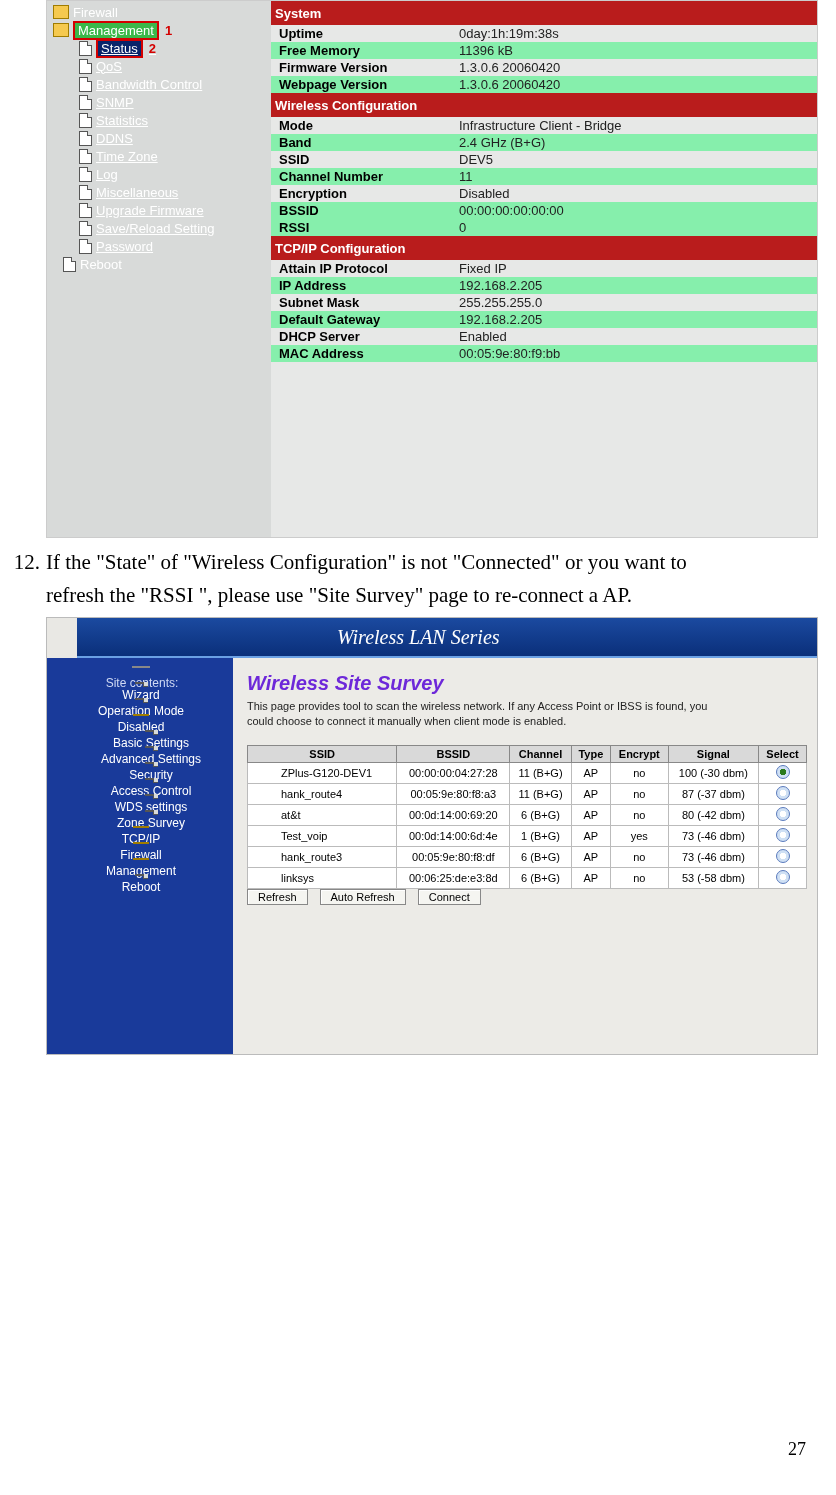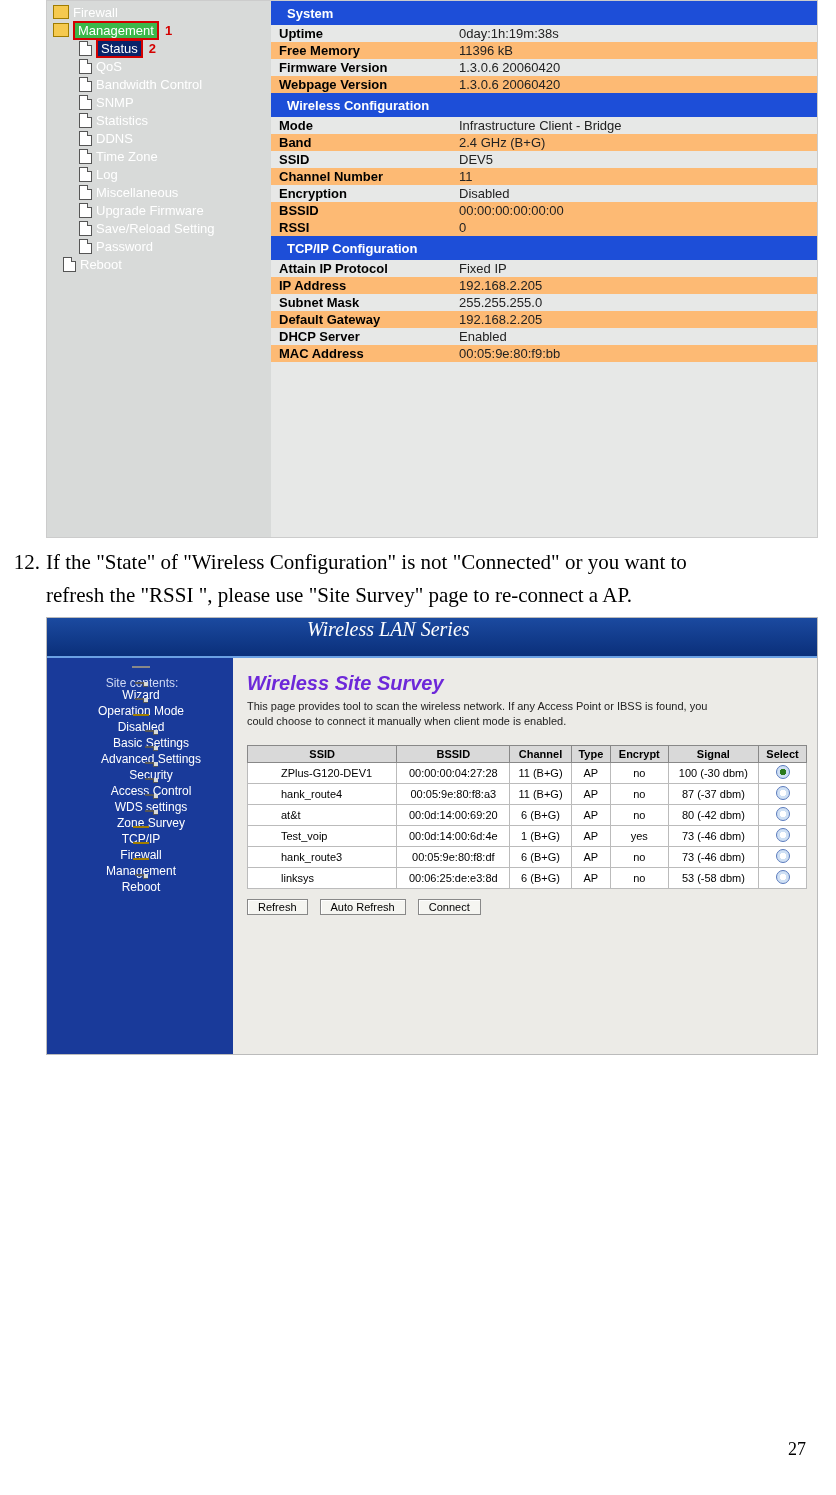--- a/index.html
+++ b/index.html
@@ -1,57 +1,57 @@
 <!DOCTYPE html>
 <html><head>
 <meta charset="utf-8">
 <style>
   body { margin:0; padding:0; font-family: Arial, sans-serif; font-size:13px; color:#000; width:836px; }
   .page { padding:0 18px 0 0; }
   
   .shot1 { margin:0 0 6px 46px; display:flex; border:1px solid #ccc; background:#dfe0df; height:536px; overflow:hidden;}
   .tree1 { width:220px; background:#d8dad9; color:#fff; padding:2px 0 0 4px;}
   .tree1 .row { display:flex; align-items:center; gap:4px; height:18px; padding-left:2px;}
-  .tree1 .sub { padding-left:28px; }
+  .tree1 .sub { padding-left:28px;text-decoration:underline; }
   .ico-folder { width:14px; height:12px; background:#f5c94f; border:1px solid #a07c00; display:inline-block;}
   .ico-file   { width:11px; height:13px; background:#fff; border:1px solid #555; display:inline-block; position:relative;}
   .ico-file::after{content:"";position:absolute;right:-1px;top:-1px;width:4px;height:4px;background:#d8dad9;border-left:1px solid #555;border-bottom:1px solid #555;}
   .lbl { color:#fff; }
   .hl1 { background:#3bb84a; border:2px solid #d40000; padding:0 3px; color:#fff;}
   .hl2 { background:#0a246a; border:2px solid #d40000; padding:0 3px; color:#fff;}
   .hl1n { color:#d40000; font-weight:bold; margin-left:2px;}
   .table1 { flex:1; background:#e7e8e7; font-size:13px; }
-  .hdr { background:#1d4ed8; color:#fff; font-weight:bold; padding:2px 16px; height:20px; display:flex; align-items:center;}
+  .hdr { background:#b91c1c; color:#fff; font-weight:bold; padding:2px 4px; height:20px; display:flex; align-items:center;}
   .trow { display:flex; padding:1px 8px; }
-  .trow.alt{background:#fdba74;}
+  .trow.alt{background:#86efac;}
   .tlabel { width:180px; font-weight:bold; }
   .tvalue { flex:1; color:#222;}
   
   .instr { font-family: "Times New Roman", serif; font-size:21px; line-height:1.55; margin:8px 0 6px 0;}
   .instr .num { display:inline-block; width:40px; text-align:right; padding-right:6px;}
   .instr .body { display:inline;}
   
   .shot2 { margin:0 0 0 46px; border:1px solid #bbb; background:#e9e8e4; height:436px; overflow:hidden;}
-  .banner { height:38px; background:linear-gradient(#1b4aa0,#0a2f7a); color:#fff; display:flex; font-size:20px; font-style:italic; font-family:"Times New Roman",serif; padding-left:260px; border-bottom:2px solid #6aa0e4;}
+  .banner { height:38px; background:linear-gradient(#1b4aa0,#0a2f7a); color:#fff; display:flex; align-items:center; font-size:20px; font-style:italic; font-family:"Times New Roman",serif; padding-left:260px; border-bottom:2px solid #6aa0e4;margin-left:30px;}
   .shot2-body { display:flex; height:398px;}
   .tree2 { width:200px; background:#193a9a; color:#fff; padding:8px 4px 0 6px; font-size:12px;}
   .tree2 .lab { color:#cfd9f4; margin:4px 0 6px 2px;}
   .tree2 .row { display:flex; align-items:center; gap:4px; height:16px;flex-direction:column;}
   .tree2 .sub { padding-left:20px;}
   .ico-wiz { width:16px;height:12px;background:#e8e8e8;border:1px solid #888;display:inline-block;}
   .panel2 { flex:1; background:#ecebe7; padding:14px 10px 10px 14px;}
   .title2 { color:#6d28d9; font-size:20px; font-weight:bold; font-style:italic; margin-bottom:4px;}
   .desc2  { font-size:11px; color:#222; max-width:480px; line-height:1.35; margin-bottom:16px;}
   .stbl   { border-collapse:collapse; width:560px; font-size:11px;}
   .stbl th{ background:#d9d9d9; border:1px solid #888; padding:2px 4px; font-weight:bold; text-align:center;}
   .stbl td{ background:#fff; border:1px solid #bbb; padding:2px 4px; text-align:center;}
   .stbl td.l{ text-align:left;padding-left:33px; }
   .radiodot{ width:12px;height:12px;border:1px solid #5b7bbd;border-radius:50%;display:inline-block;background:radial-gradient(circle,#fff 35%,#cfe0f4 36%);}
   .radiodot.sel{background:radial-gradient(circle,#2a7a1c 0 35%,#cfe0f4 36%);}
-  .btns { margin-top:10px; display:flex; gap:12px;}
+  .btns { display:flex; gap:12px;}
   .btn  { font-size:11px; border:1px solid #888; background:#f5f5f1; padding:1px 10px; box-shadow:1px 1px 0 #fff inset;}
   .pgnum { text-align:right; font-family:"Times New Roman",serif; font-size:18px; padding:4px 12px 4px 0; }
 </style>
 </head>
 <body>
 
 <div class="page">
 
   <div class="shot1">
     <div class="tree1">

